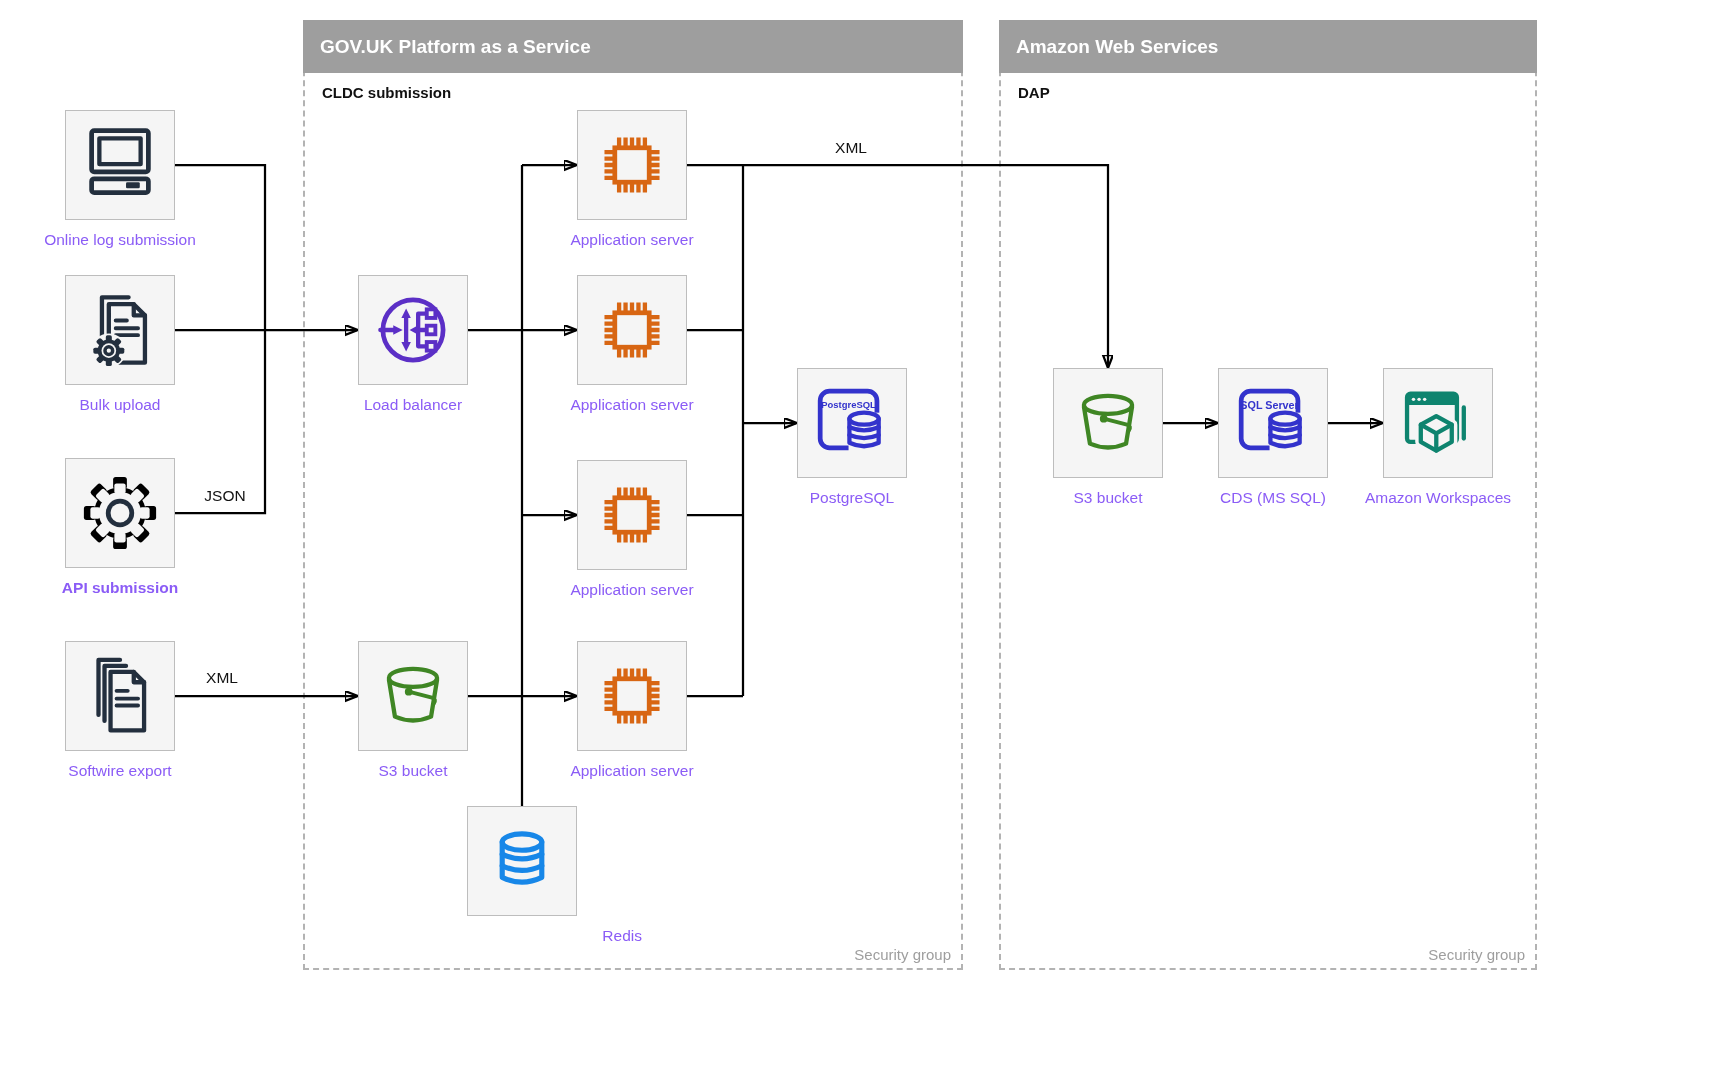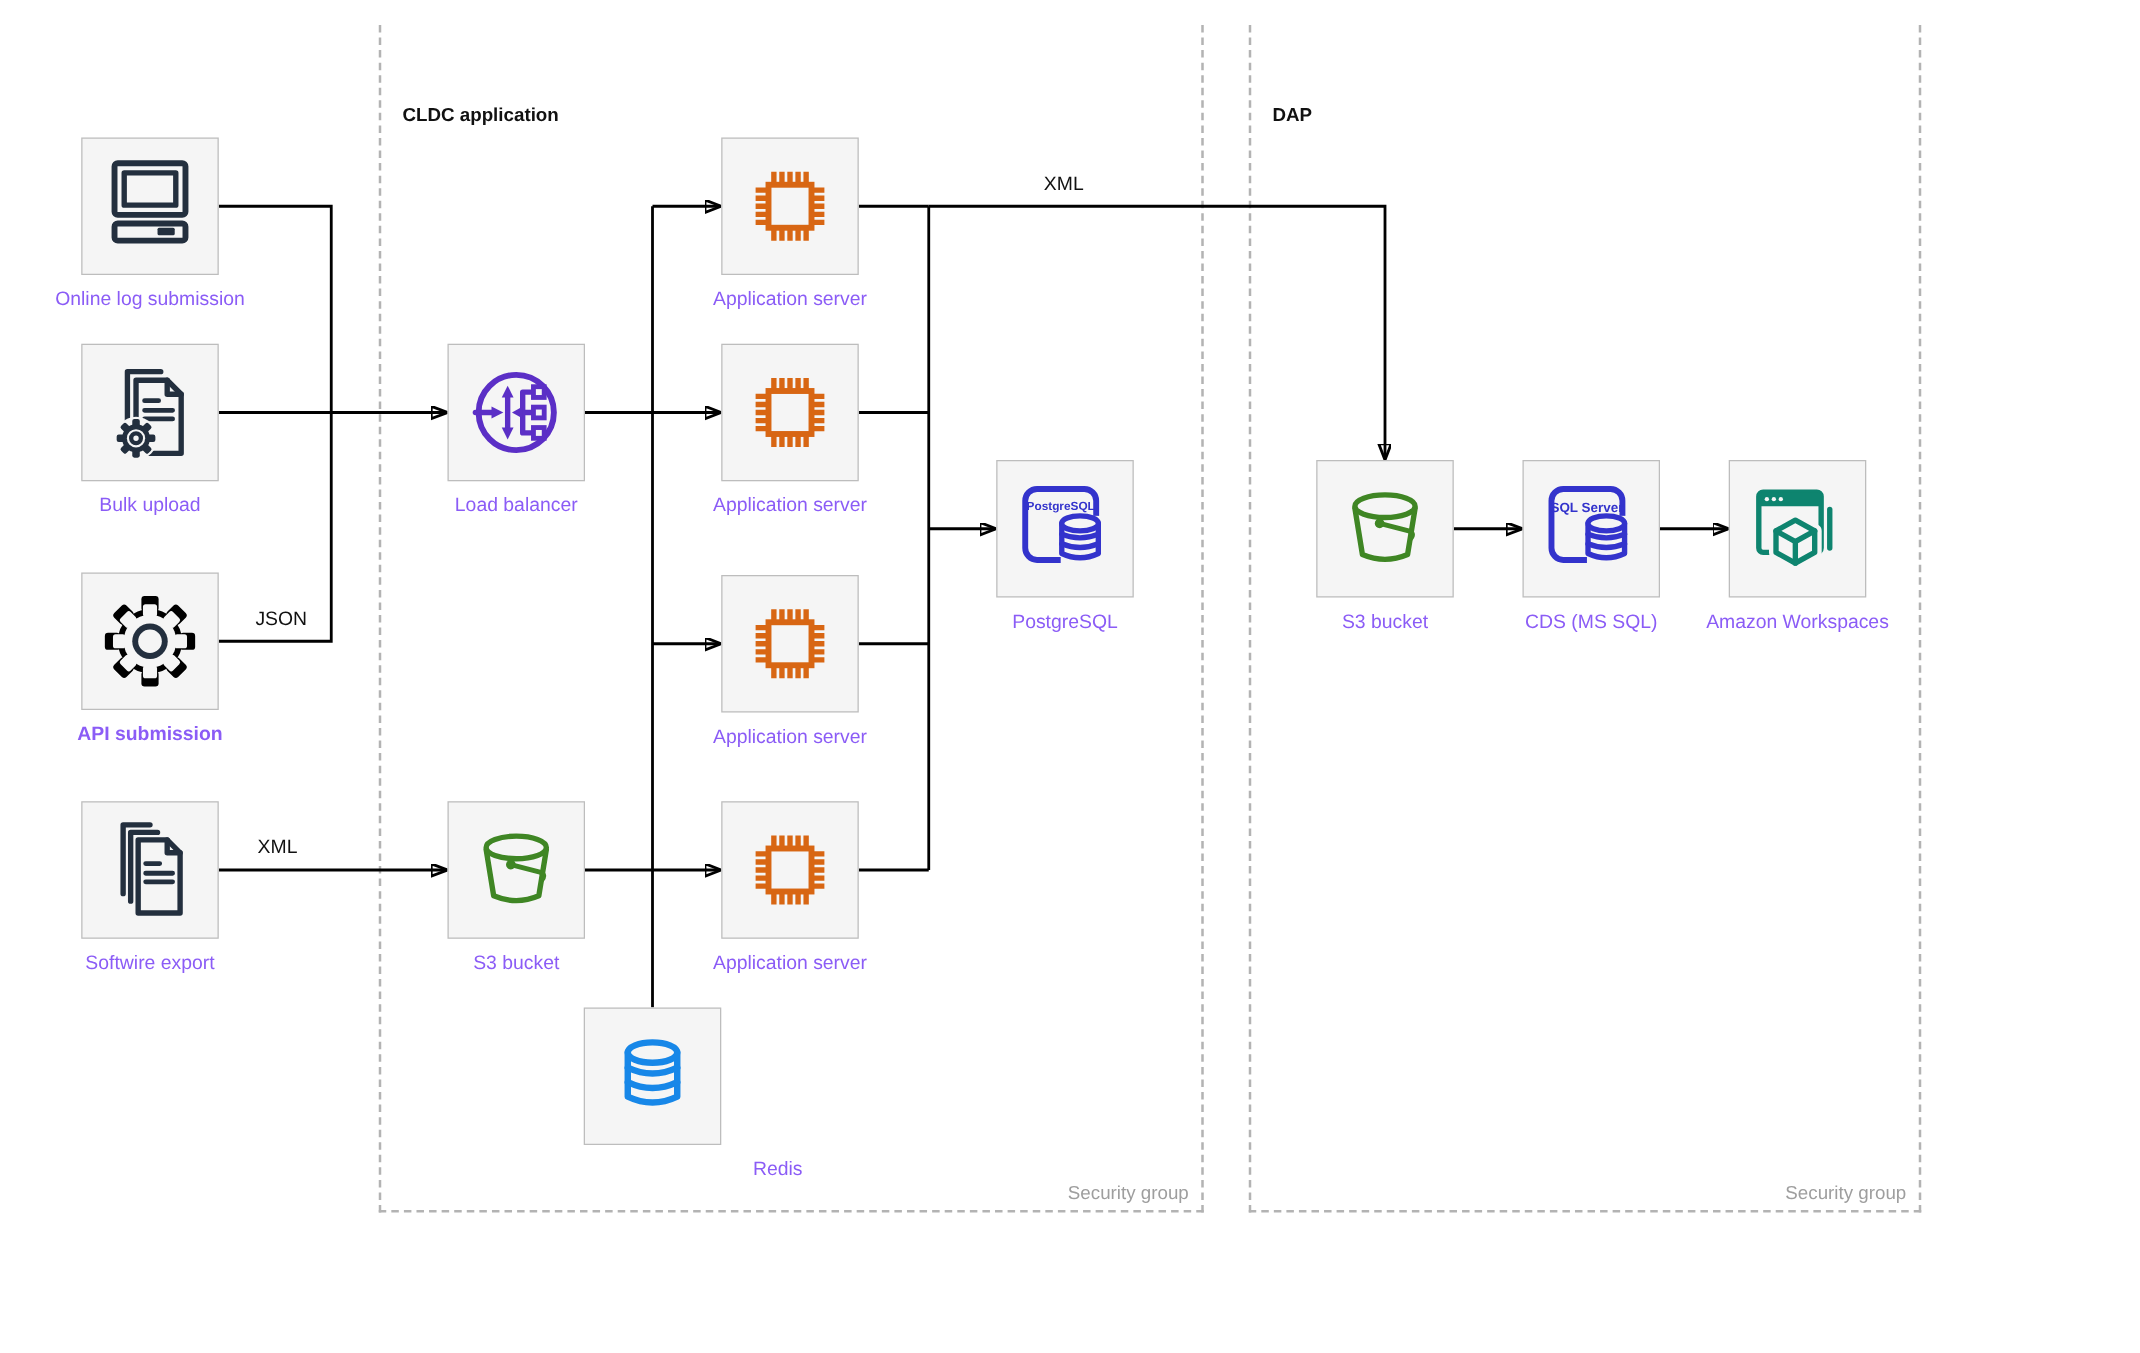--- a/index.html
+++ b/index.html
@@ -34,24 +34,26 @@
   .sk-blue{stroke:var(--blue);}
   .sk-teal{stroke:var(--teal);} .fl-teal{fill:var(--teal);}
   .fl-bg{fill:var(--box-bg);} .sk-bg{stroke:var(--box-bg);}
   .nf{fill:none;} .rj{stroke-linejoin:round;stroke-linecap:round;}
   .badge-text{font-family:"Liberation Sans",sans-serif;font-weight:bold;}
 </style>
 </head>
 <body>
 
 <div class="panel" style="left:303px;top:20px;width:660px;height:950px;">
-  <div class="panel-sublabel">CLDC application</div>
+  <div class="panel-header">GOV.UK Platform as a Service</div>
+  <div class="panel-sublabel">CLDC submission</div>
   <div class="panel-footer">Security group</div>
 </div>
 <div class="panel" style="left:999px;top:20px;width:538px;height:950px;">
+  <div class="panel-header">Amazon Web Services</div>
   <div class="panel-sublabel">DAP</div>
   <div class="panel-footer">Security group</div>
 </div>
 
 <svg id="edges" width="1712" height="1082" viewBox="0 0 1712 1082">
   <defs>
     <marker id="arr" markerUnits="userSpaceOnUse" markerWidth="14" markerHeight="12" refX="12" refY="5" orient="auto">
       <path d="M0,0 L13,5 L0,10 Z" fill="#000" stroke="none"></path>
     </marker>
   </defs>

